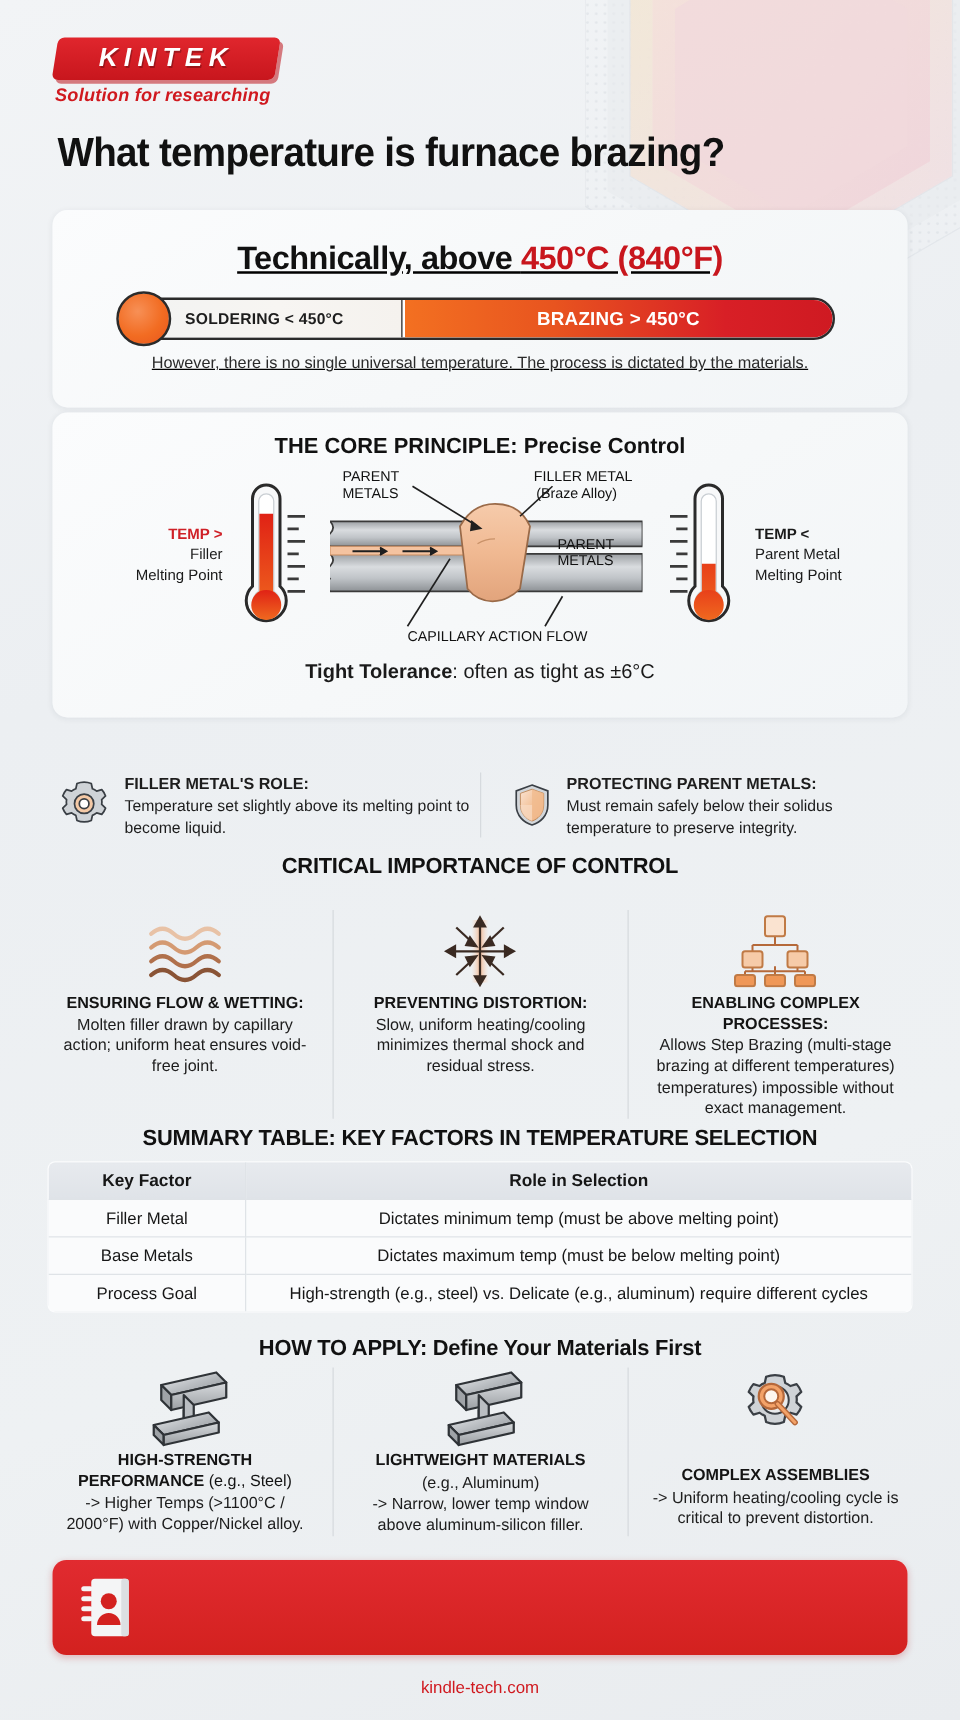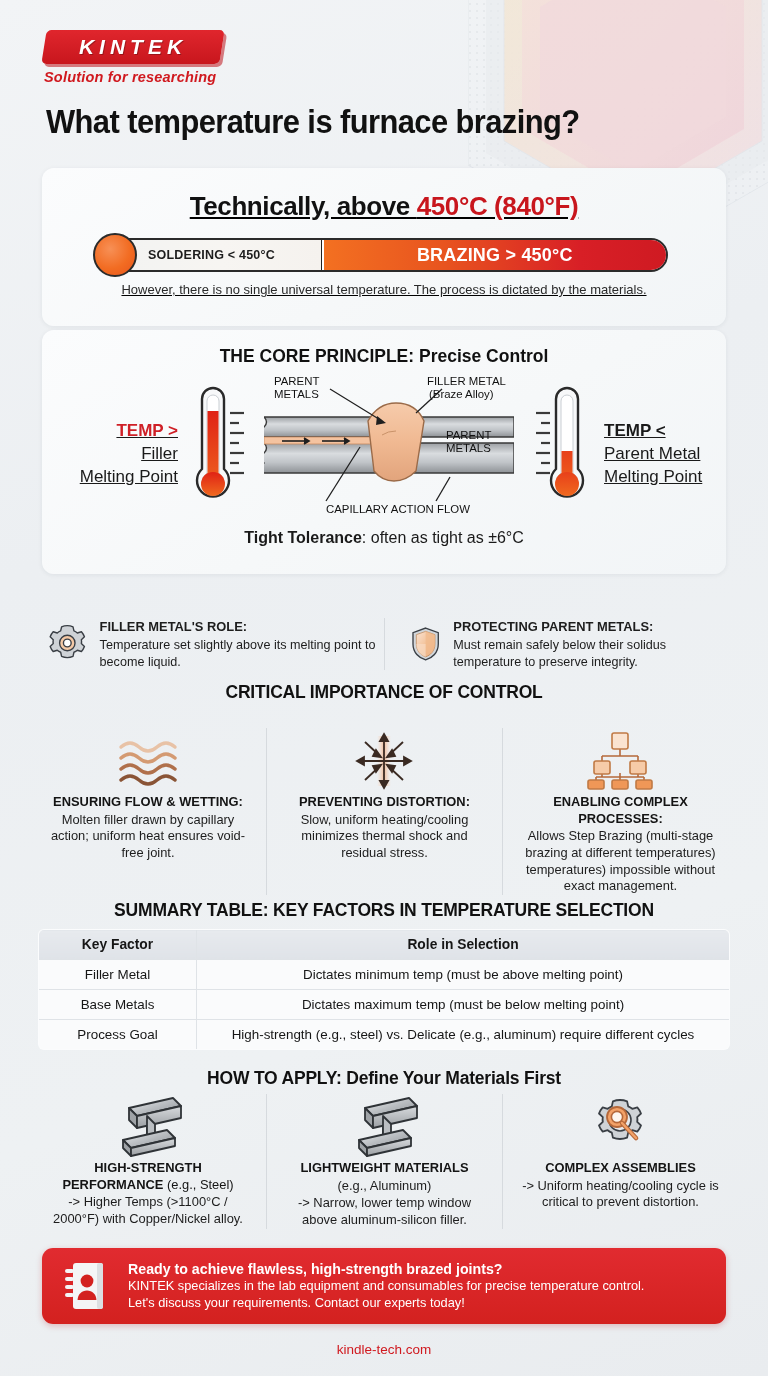--- a/index.html
+++ b/index.html
@@ -66,38 +66,38 @@
     position:absolute; left:0; top:0; width:220px; height:100%;
     background:linear-gradient(90deg,#f2f3f2 0%,#f7f5f2 55%,#f5f2ee 100%);
     display:flex; align-items:center; justify-content:center;
     font-size:12.5px; font-weight:bold; color:#1d1d1d; letter-spacing:.2px;
     border-right:1.5px solid #222;
   }
   .bar-braze {
     position:absolute; left:221.5px; top:0; right:0; height:100%;
     background:linear-gradient(90deg,#f37021 0%,#e8541f 35%,#d81f26 75%,#cf1a22 100%);
     display:flex; align-items:center; justify-content:center;
-    font-size:18px; font-weight:bold; color:#fff; letter-spacing:.2px;
+    font-size:15px; font-weight:bold; color:#fff; letter-spacing:.2px;
   }
   .bar-bulb {
     position:absolute; left:-7px; top:-5px; width:44px; height:44px;
     border:2px solid #2b2b2b; border-radius:50%;
     background:radial-gradient(circle at 38% 35%,#f79056 0%,#f26c22 55%,#e8551c 100%);
   }
   .note {
     text-align:center; font-size:13px; color:#2a2a2a; margin-top:14px;
   }
   
   .core-title {
     text-align:center; padding-top:16px; font-size:17.5px; color:#111; font-weight:bold;
   }
   .core-title .reg { font-weight:bold; }
   .core-body { position:relative; height:150px; margin-top:4px; }
   .thermo-label {
-    position:absolute; font-size:17px; color:#1a1a1a; line-height:1.36;text-decoration:underline;
+    position:absolute; font-size:12px; color:#1a1a1a; line-height:1.36;
   }
   .thermo-label .t1 { font-weight:bold; color:#cf2027; }
   .thermo-label .t1b { font-weight:bold; color:#1a1a1a; }
   .tight {
     text-align:center; font-size:16px; color:#1a1a1a; margin-top:8px;
   }
   .tight b { font-weight:bold; }
   
   .sec-h {
     position:absolute; left:0; width:768px; text-align:center;
@@ -522,42 +522,37 @@
       <div class="c3-ico">
         <svg width="64" height="62" viewBox="0 0 64 62">
           <path d="M32 4 c2.5 0 4.9 .5 7.1 1.4 l1.1 5 c1.5 .6 2.9 1.4 4.1 2.4 l5 -1.5 c1.6 1.8 2.9 3.9 3.7 6.2 l-3.8 3.6 c.3 1.6 .3 3.2 0 4.8 l3.8 3.6 c-.8 2.3 -2.1 4.4 -3.7 6.2 l-5 -1.5 c-1.2 1 -2.6 1.8 -4.1 2.4 l-1.1 5 c-2.2 .9 -4.6 1.4 -7.1 1.4 s-4.9 -.5 -7.1 -1.4 l-1.1 -5 c-1.5 -.6 -2.9 -1.4 -4.1 -2.4 l-5 1.5 c-1.6 -1.8 -2.9 -3.9 -3.7 -6.2 l3.8 -3.6 c-.3 -1.6 -.3 -3.2 0 -4.8 l-3.8 -3.6 c.8 -2.3 2.1 -4.4 3.7 -6.2 l5 1.5 c1.2 -1 2.6 -1.8 4.1 -2.4 l1.1 -5 C27.1 4.5 29.5 4 32 4 z" fill="#cfd3d7" stroke="#3a3f45" stroke-width="1.8" stroke-linejoin="round"></path>
           <circle cx="32" cy="24" r="11" fill="#e8eaec" stroke="#3a3f45" stroke-width="1.6"></circle>
           <circle cx="29" cy="21" r="10" fill="#f3a268" stroke="#b5683a" stroke-width="1.8"></circle>
           <circle cx="29" cy="21" r="5.6" fill="#fdf6ef" stroke="#b5683a" stroke-width="1.6"></circle>
           <line x1="34" y1="27" x2="48" y2="42" stroke="#b5683a" stroke-width="4.6" stroke-linecap="round"></line>
           <line x1="34" y1="27" x2="48" y2="42" stroke="#f3a268" stroke-width="2.4" stroke-linecap="round"></line>
         </svg>
       </div>
-      <div class="c3-h" style="">
+      <div class="c3-h" style="margin-top:12px;">
         <span>COMPLEX ASSEMBLIES</span>
       </div>
       <div class="c3-p">-&gt; Uniform heating/cooling cycle is critical to prevent distortion.</div>
     </div>
   </div>
 
   <div class="cta">
     <svg width="46" height="52" viewBox="0 0 46 52">
       <rect x="9" y="3" width="30" height="46" rx="3" fill="#f4f5f6"></rect>
       <rect x="33" y="3" width="6" height="46" rx="2" fill="#dcdfe2"></rect>
       <g fill="#f4f5f6">
         <rect x="1" y="9" width="9" height="4" rx="2"></rect>
         <rect x="1" y="17" width="9" height="4" rx="2"></rect>
         <rect x="1" y="25" width="9" height="4" rx="2"></rect>
         <rect x="1" y="33" width="9" height="4" rx="2"></rect>
       </g>
       <circle cx="23" cy="21" r="6.4" fill="#d3211f"></circle>
       <path d="M13.6 40 c0 -5.6 4.2 -9.6 9.4 -9.6 s9.4 4 9.4 9.6 z" fill="#d3211f"></path>
     </svg>
-    <div class="cta-txt">
-      <div class="cta-h">Ready to achieve flawless, high-strength brazed joints?</div>
-      <div class="cta-p">KINTEK specializes in the lab equipment and consumables for precise temperature control.</div>
-      <div class="cta-p">Let's discuss your requirements. Contact our experts today!</div>
-    </div>
   </div>
 
   <div class="footer">kindle-tech.com</div>
 
 </div>
 
 </body></html>

